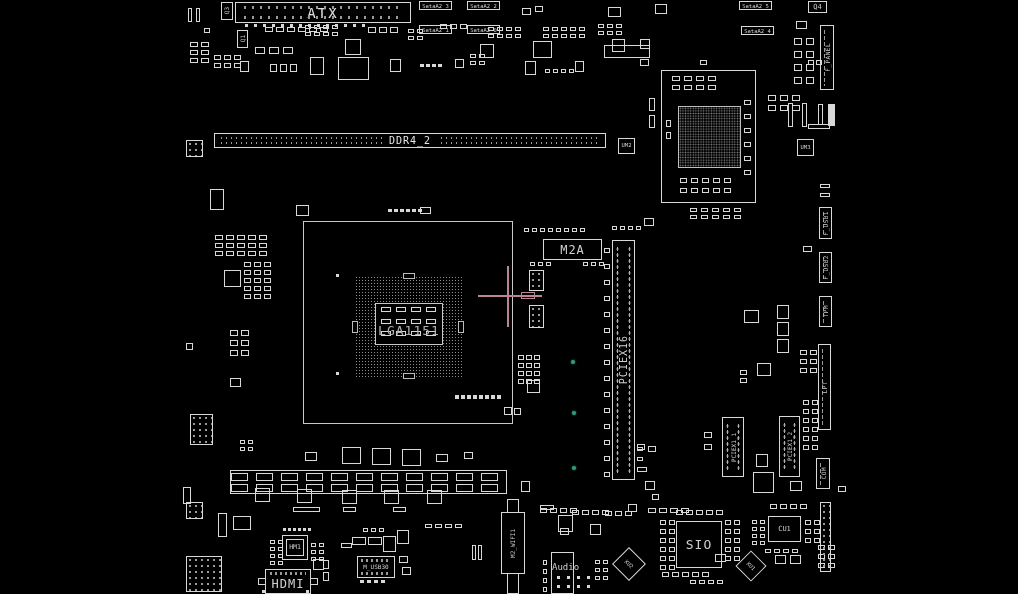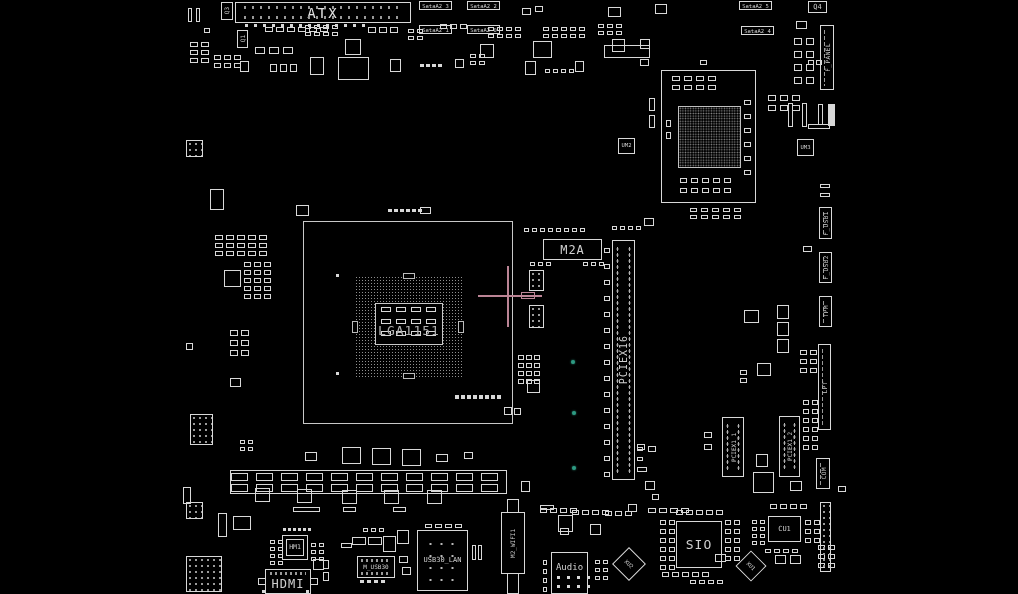--- a/index.html
+++ b/index.html
@@ -89,36 +89,33 @@
   <div class="abs pcie" style="left:779px;top:416px;width:21px;height:61px">
     <span class="v" style="font-size:6px;color:#cfcfcf;position:relative;z-index:2">PCIEX1_2</span>
   </div>
 
   <div class="abs o" style="left:230px;top:470px;width:277px;height:24px"></div>
 
   <div class="abs o lbl" style="left:676px;top:521px;width:46px;height:47px;font-size:13px;letter-spacing:1px">
     <span>SIO</span>
   </div>
 
-  <div class="abs o" style="left:551px;top:552px;width:37px;height:42px">
+  <div class="abs o" style="left:551px;top:552px;width:23px;height:42px">
     <div class="abs" style="left:0;right:0;top:9px;text-align:center;font-size:9px;color:#cfcfcf">Audio</div>
   </div>
 
   <div class="abs o hdmi lbl" style="left:265px;top:569px;width:46px;height:25px;font-size:12px;letter-spacing:1px">
     <span style="margin-top:4px">HDMI</span>
   </div>
 
   <div class="abs o" style="left:282px;top:535px;width:26px;height:25px">
     <div class="abs o" style="left:3px;top:3px;right:3px;bottom:3px"></div>
     <div class="abs lbl" style="left:0;top:0;right:0;bottom:0;font-size:6.5px">HM1</div>
   </div>
 
-  <div class="abs o lan lbl" style="left:417px;top:530px;width:51px;height:61px;font-size:7px">
-    <span style="position:relative;background:#000;padding:0 2px;z-index:2">USB30_LAN</span>
-  </div>
 
   <div class="abs o musb lbl" style="left:357px;top:556px;width:38px;height:22px;font-size:6px">
     <span>M_USB30</span>
   </div>
 
   <div class="abs o" style="left:507px;top:499px;width:12px;height:95px"></div>
   <div class="abs o lbl" style="left:501px;top:512px;width:24px;height:62px;background:#000">
     <span class="v" style="font-size:6px;color:#cfcfcf">M2_WIFI1</span>
   </div>
 
@@ -130,20 +127,25 @@
     <span>XU2</span>
   </div>
   <div class="abs diamond" style="left:740px;top:555px;width:22px;height:22px">
     <span>XU1</span>
   </div>
 
   <div class="abs ch" style="left:478px;top:295px;width:64px;height:2px"></div>
   <div class="abs ch" style="left:507px;top:266px;width:2px;height:61px"></div>
   <div class="abs tag" style="left:521px;top:292px;width:14px;height:7px"></div>
 
+    <div class="abs ddr" style="left: 214px; top: 133px; width: 392px; height: 15px;">
+      <div class="pins"></div>
+      <div class="pins pins2"></div>
+      <span>DDR4_2</span>
+    </div>
     <div class="abs vconn" style="left: 820px; top: 25px; width: 14px; height: 65px;">
       <span class="v">F_PANEL</span>
     </div>
     <div class="abs vconn" style="left: 819px; top: 207px; width: 13px; height: 32px;">
       <span class="v">F_USB1</span>
     </div>
     <div class="abs vconn" style="left: 819px; top: 252px; width: 13px; height: 31px;">
       <span class="v">F_USB2</span>
     </div>
     <div class="abs vconn" style="left: 819px; top: 296px; width: 13px; height: 31px;">

